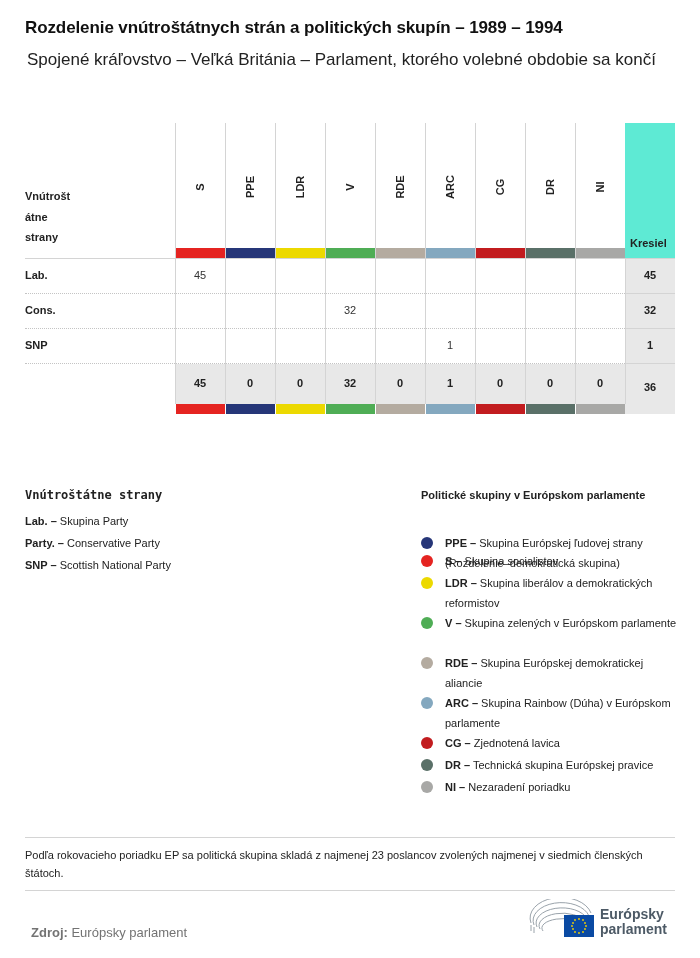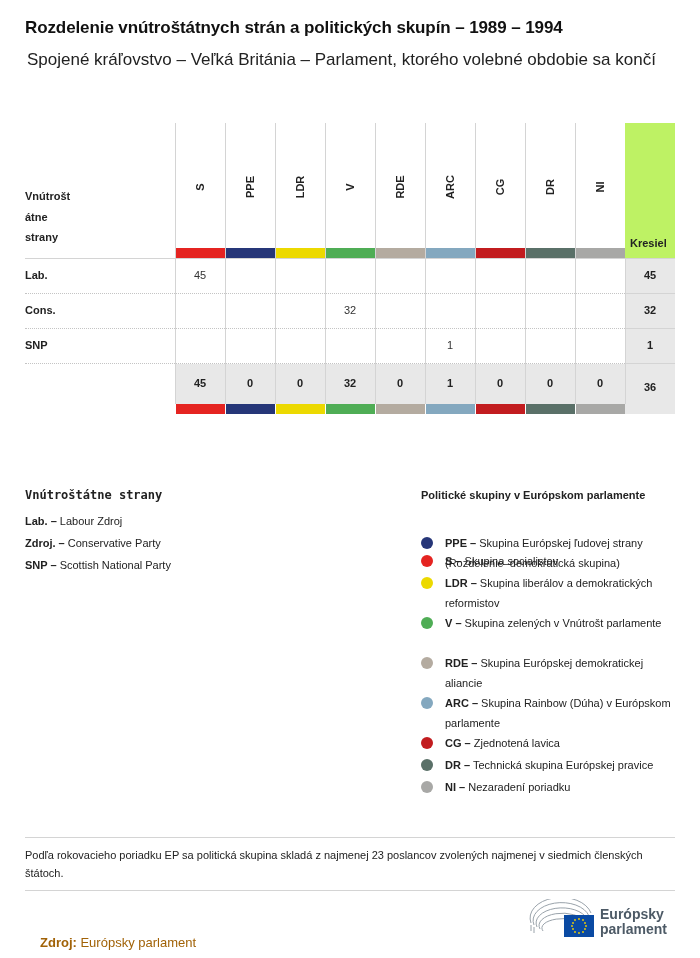--- a/index.html
+++ b/index.html
@@ -6,21 +6,21 @@
   html, body { width: 700px; height: 958px; background: #ffffff; }
   body { font-family: "Liberation Sans", "DejaVu Sans", sans-serif; color: #1a1a1a; position: relative; overflow: hidden; }
 
   .title { position: absolute; left: 25px; top: 18px; font-size: 17px; font-weight: bold; color: #111; letter-spacing: -0.1px; }
   .subtitle { position: absolute; left: 27px; top: 50px; width: 640px; font-size: 17px; line-height: 20px; color: #222; }
   .colline { position: absolute; top: 123px; width: 1px; height: 136px; background: #d4d4d4; }
   .colline.body { top: 259px; height: 105px; }
   .head-label { position: absolute; left: 25px; top: 186px; font-size: 11px; font-weight: bold; line-height: 20.5px; color: #222; }
   .grp-head { position: absolute; top: 123px; width: 50px; height: 125px; }
   .grp-head span { position: absolute; left: 50%; top: 58px; transform: translate(-50%, 0) rotate(-90deg); transform-origin: center; font-size: 11px; font-weight: bold; white-space: nowrap; color: #222; }
-  .kresiel-head { position: absolute; left: 625px; top: 123px; width: 50px; height: 136px; background: #bef264; }
+  .kresiel-head { position: absolute; left: 625px; top: 123px; width: 50px; height: 136px; background: #5eead4; }
   .kresiel-head span { position: absolute; left: 5px; bottom: 10px; font-size: 11px; font-weight: bold; color: #222; }
   .colorbar { position: absolute; height: 10px; width: 49px; }
   .hline { position: absolute; left: 25px; width: 650px; height: 1px; background: #d4d4d4; }
   .dotline { position: absolute; left: 25px; width: 600px; height: 0; border-top: 1px dotted #c4c4c4; }
 
   .row-label { position: absolute; left: 25px; font-size: 11px; font-weight: bold; color: #222; }
   .cell { position: absolute; width: 50px; text-align: center; font-size: 11px; color: #333; }
   .tot-cell { position: absolute; width: 50px; text-align: center; font-size: 11px; font-weight: bold; color: #222; }
   .kres-col { position: absolute; left: 625px; top: 259px; width: 50px; height: 155px; background: #e8e8e8; }
   .total-row-bg { position: absolute; left: 175px; top: 364px; width: 450px; height: 40px; background: #e8e8e8; }
@@ -30,21 +30,21 @@
   .leg-left-item { position: absolute; left: 25px; font-size: 11px; color: #222; }
   .leg-left-item b { font-weight: bold; }
   .leg-right-title { position: absolute; left: 421px; top: 489px; font-size: 11px; font-weight: bold; color: #222; }
   .leg-item { position: absolute; left: 421px; width: 260px; font-size: 11px; line-height: 20px; color: #222; }
   .leg-item .dot { position: absolute; left: 0; top: 4px; width: 12px; height: 12px; border-radius: 50%; }
   .leg-item .txt { display: block; padding-left: 24px; }
   .leg-item b { font-weight: bold; }
 
   .sep { position: absolute; left: 25px; width: 650px; height: 1px; background: #d4d4d4; }
   .note { position: absolute; left: 25px; top: 846px; width: 640px; font-size: 11px; line-height: 18px; color: #222; }
-  .source { position: absolute; left: 40px; top: 925px; font-size: 13px; color: #a16207; margin-top: 10px; }
+  .source { position: absolute; left: 31px; top: 925px; font-size: 13px; color: #737373; }
   .source b { font-weight: bold; }
 
   .logo { position: absolute; left: 529px; top: 899px; width: 150px; height: 40px; }
   .logo .text { position: absolute; left: 71px; top: 8px; font-size: 14px; font-weight: bold; line-height: 15px; color: #4d5a66; }
 </style>
 </head>
 <body>
 
 <div class="title">Rozdelenie vnútroštátnych strán a politických skupín – 1989 – 1994</div>
 <div class="subtitle">Spojené kráľovstvo – Veľká Británia – Parlament, ktorého volebné obdobie sa končí</div>
@@ -164,41 +164,41 @@
     <div class="colorbar" style="left: 476px; top: 404px; background: rgb(194, 28, 31);"></div>
     <div class="tot-cell" style="left: 475px; top: 377px;">0</div>
     <div class="colorbar" style="left: 526px; top: 404px; background: rgb(90, 112, 104);"></div>
     <div class="tot-cell" style="left: 525px; top: 377px;">0</div>
     <div class="colorbar" style="left: 576px; top: 404px; background: rgb(168, 168, 166);"></div>
     <div class="tot-cell" style="left: 575px; top: 377px;">0</div>
   </div>
 <div class="tot-cell" style="left:625px;top:381px;">36</div>
 
 <div class="leg-left-title">Vnútroštátne strany</div>
-<div class="leg-left-item" style="top:515px;"><b>Lab. –</b> <span>Labour Zdroj</span></div>
-<div class="leg-left-item" style="top:537px;"><b>Zdroj. –</b> <span>Conservative Party</span></div>
+<div class="leg-left-item" style="top:515px;"><b>Lab. –</b> <span>Skupina Party</span></div>
+<div class="leg-left-item" style="top:537px;"><b>Party. –</b> <span>Conservative Party</span></div>
 <div class="leg-left-item" style="top:559px;"><b>SNP –</b> <span>Scottish National Party</span></div>
 
 <div class="leg-right-title">Politické skupiny v Európskom parlamente</div>
 <div id="group-legend">
     <div class="leg-item" style="top: 511px; margin-top: 40px;">
       <span class="dot" style="background: rgb(229, 36, 33);"></span>
       <span class="txt"><b>S –</b> <span>Skupina socialistov</span></span>
     </div>
     <div class="leg-item" style="top: 533px;">
       <span class="dot" style="background: rgb(38, 54, 120);"></span>
       <span class="txt"><b>PPE –</b> <span>Skupina Európskej ľudovej strany (Rozdelenie–demokratická skupina)</span></span>
     </div>
     <div class="leg-item" style="top: 573px;">
       <span class="dot" style="background: rgb(236, 217, 0);"></span>
       <span class="txt"><b>LDR –</b> <span>Skupina liberálov a demokratických reformistov</span></span>
     </div>
     <div class="leg-item" style="top: 613px;">
       <span class="dot" style="background: rgb(79, 173, 85);"></span>
-      <span class="txt"><b>V –</b> <span>Skupina zelených v Vnútrošt parlamente</span></span>
+      <span class="txt"><b>V –</b> <span>Skupina zelených v Európskom parlamente</span></span>
     </div>
     <div class="leg-item" style="top: 653px;">
       <span class="dot" style="background: rgb(180, 171, 160);"></span>
       <span class="txt"><b>RDE –</b> <span>Skupina Európskej demokratickej aliancie</span></span>
     </div>
     <div class="leg-item" style="top: 693px;">
       <span class="dot" style="background: rgb(132, 168, 191);"></span>
       <span class="txt"><b>ARC –</b> <span>Skupina Rainbow (Dúha) v Európskom parlamente</span></span>
     </div>
     <div class="leg-item" style="top: 733px;">

